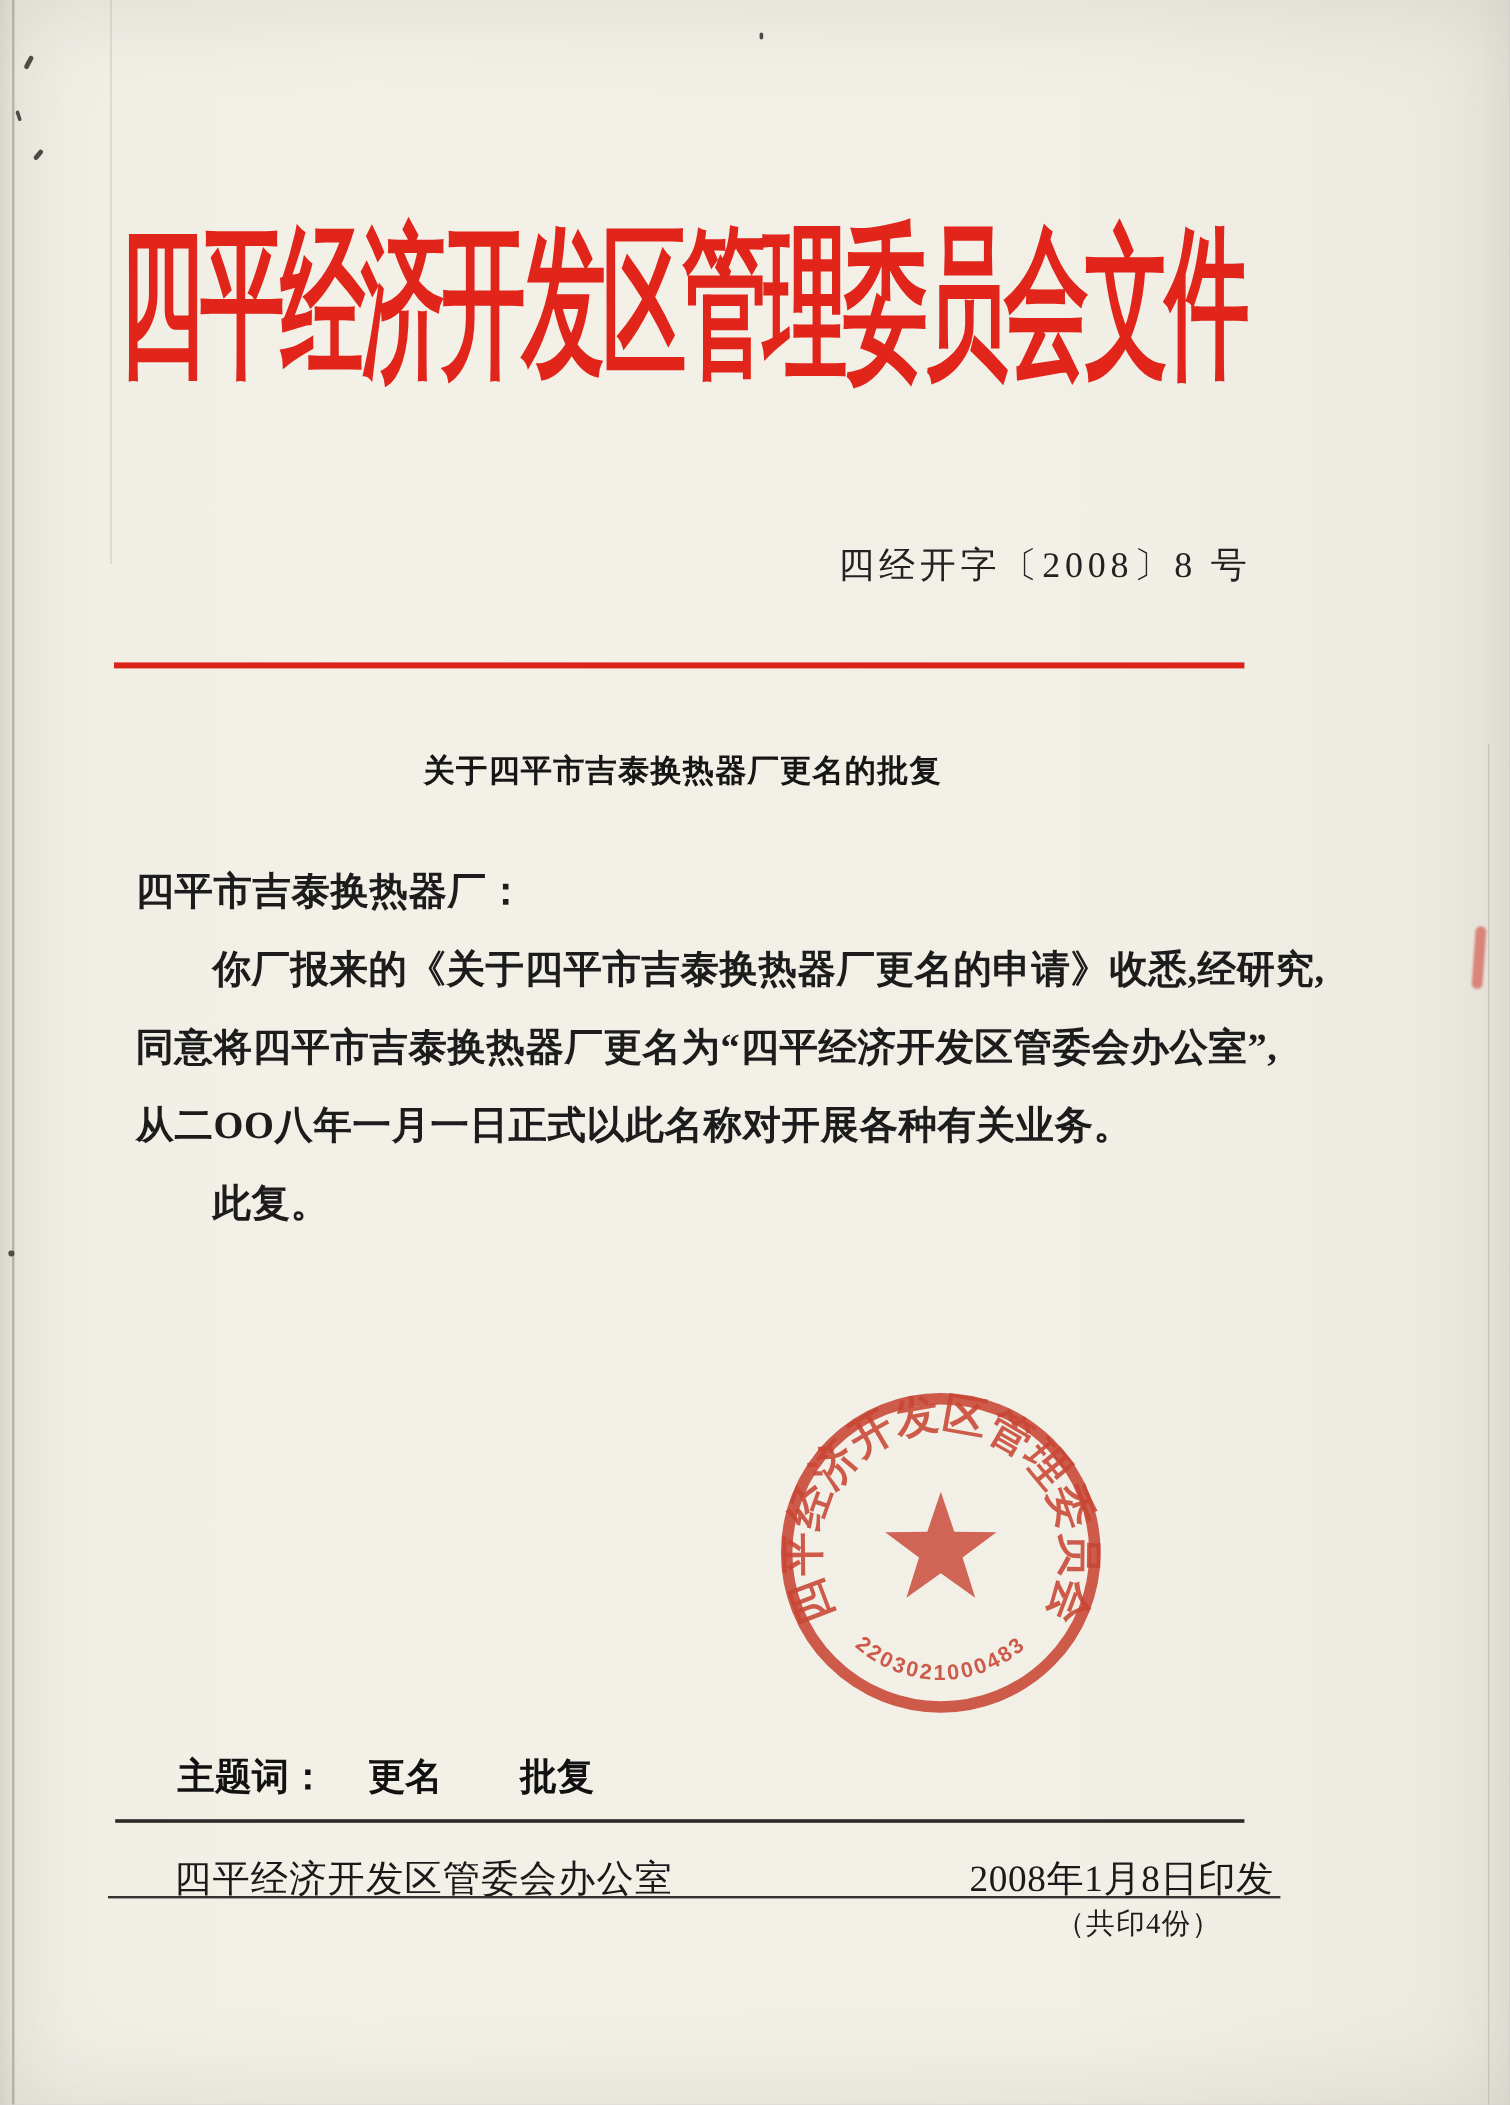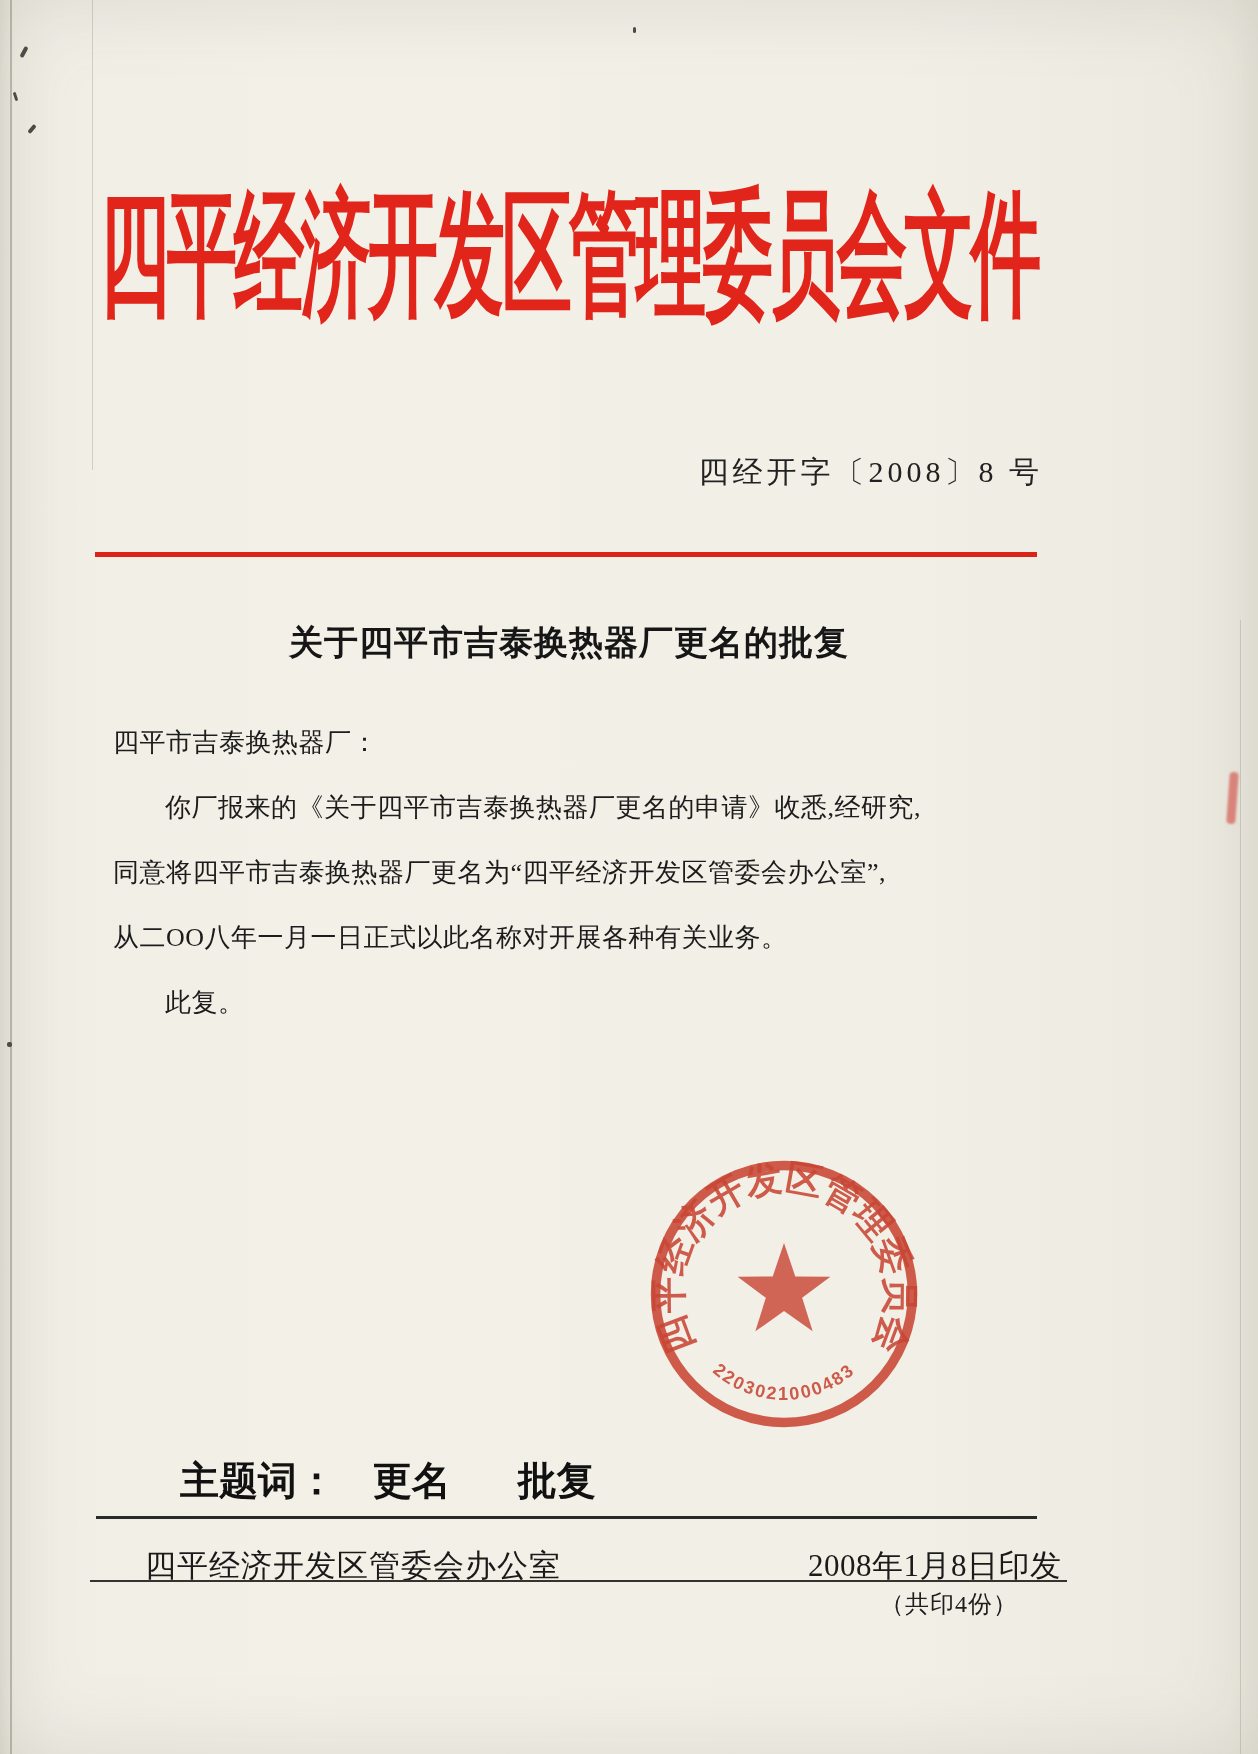--- a/index.html
+++ b/index.html
@@ -43,46 +43,45 @@
     color:#222;
   }
   .red-divider{
     position:absolute; top:552px; left:95px; width:942px; height:5px;
     background:#dc231a;
   }
   .doc-title{
     position:absolute; top:612px; left:95px; width:948px;
     text-align:center;
     font-family:"Liberation Sans","DejaVu Sans",sans-serif;
-    font-weight:bold; font-size:34px; line-height:60px; letter-spacing:1px;
+    font-weight:bold; font-size:26px; line-height:60px; letter-spacing:1px;
     color:#161616;
   }
   .body-block{
     position:absolute; top:710px; left:113px; width:1034px;
-    font-size:26px; letter-spacing:0.5px;
+    font-size:32px; letter-spacing:0.5px;font-weight:bold;
   }
   .body-line{ height:65px; line-height:65px; white-space:nowrap; }
   .body-line.indent{ text-indent:2em; }
 
   .date-line{
     position:absolute; top:1298px; left:598px; width:310px;
     font-size:34px; line-height:44px; letter-spacing:1px; white-space:nowrap;
     color:#222; z-index:1;
   }
   .seal{
     position:absolute; left:646px; top:1156px; width:276px; height:276px;
     z-index:2; mix-blend-mode: multiply; opacity:0.92;
   }
 
   .keywords-row{
     position:absolute; top:1462px; left:148px; width:900px;
     font-family:"Liberation Sans","DejaVu Sans",sans-serif;
-    font-weight:bold; font-size:39px; line-height:38px; color:#111;
+    font-weight:bold; font-size:31px; line-height:38px; color:#111;
     white-space:nowrap;
-    margin-left:32px;
   }
   .keyword-term1{ margin-left:26px; }
   .keyword-term2{ margin-left:56px; }
   .rule-1{
     position:absolute; top:1516px; left:96px; width:941px; height:3px;
     background:#2a2a28;
   }
   .footer-row{ position:absolute; top:1544px; left:0; width:1258px; height:44px; }
   .issuer{
     position:absolute; left:145px; top:0; font-size:31px; line-height:44px;

